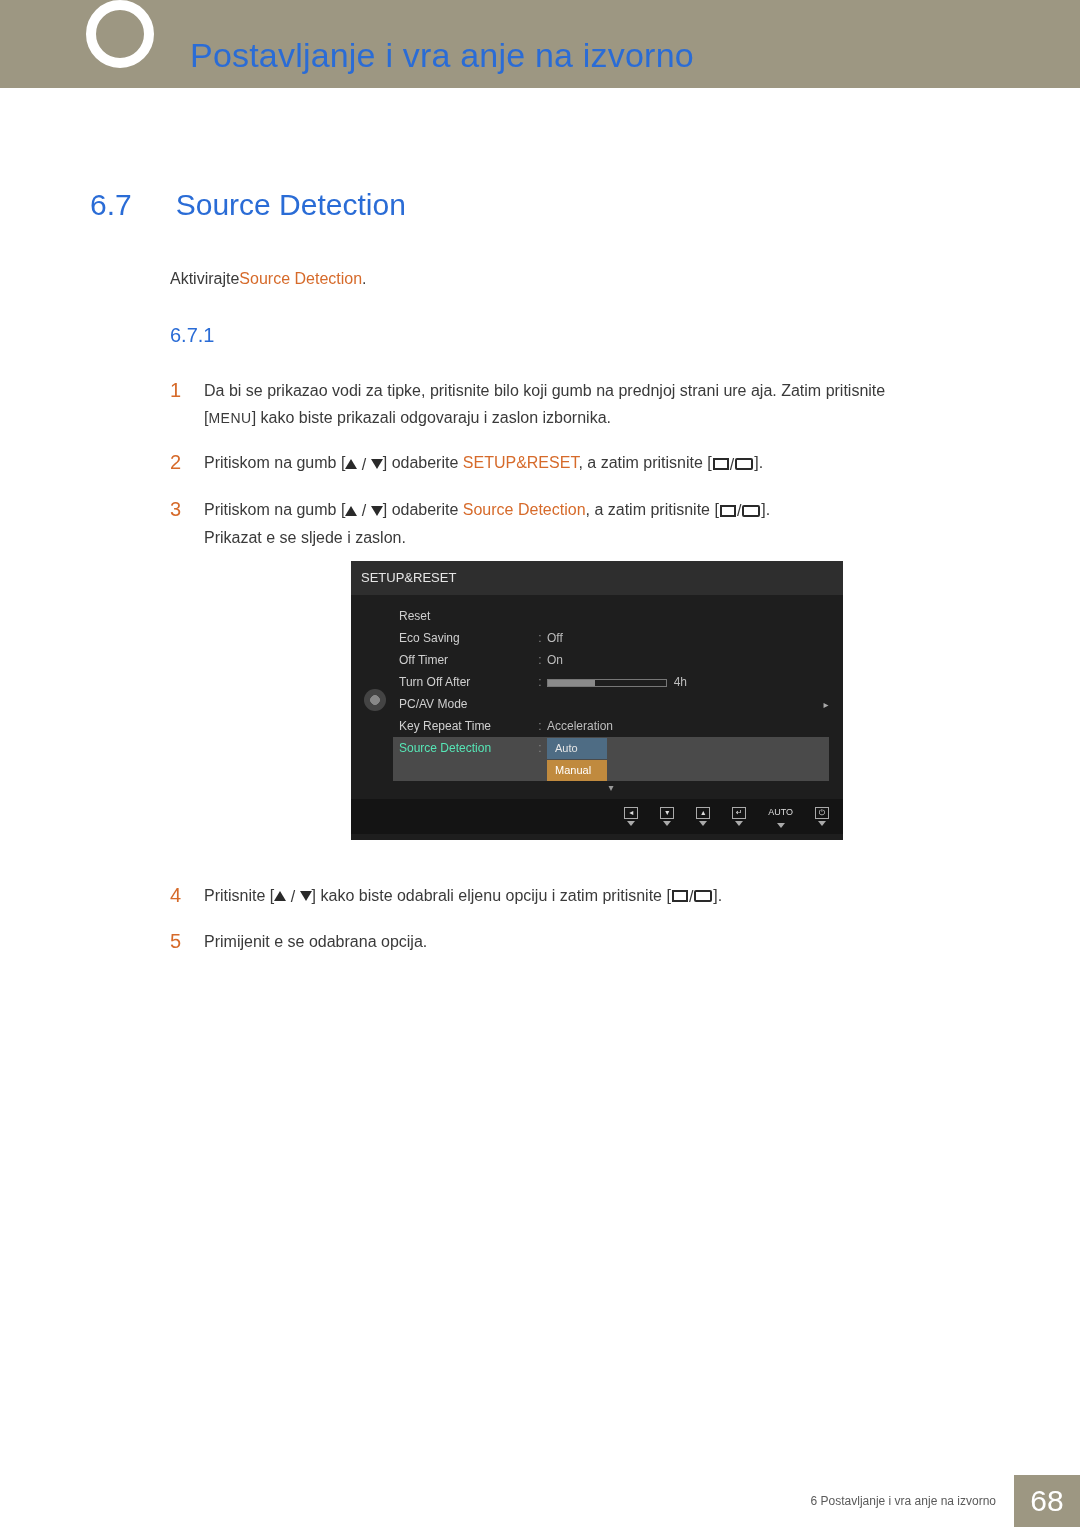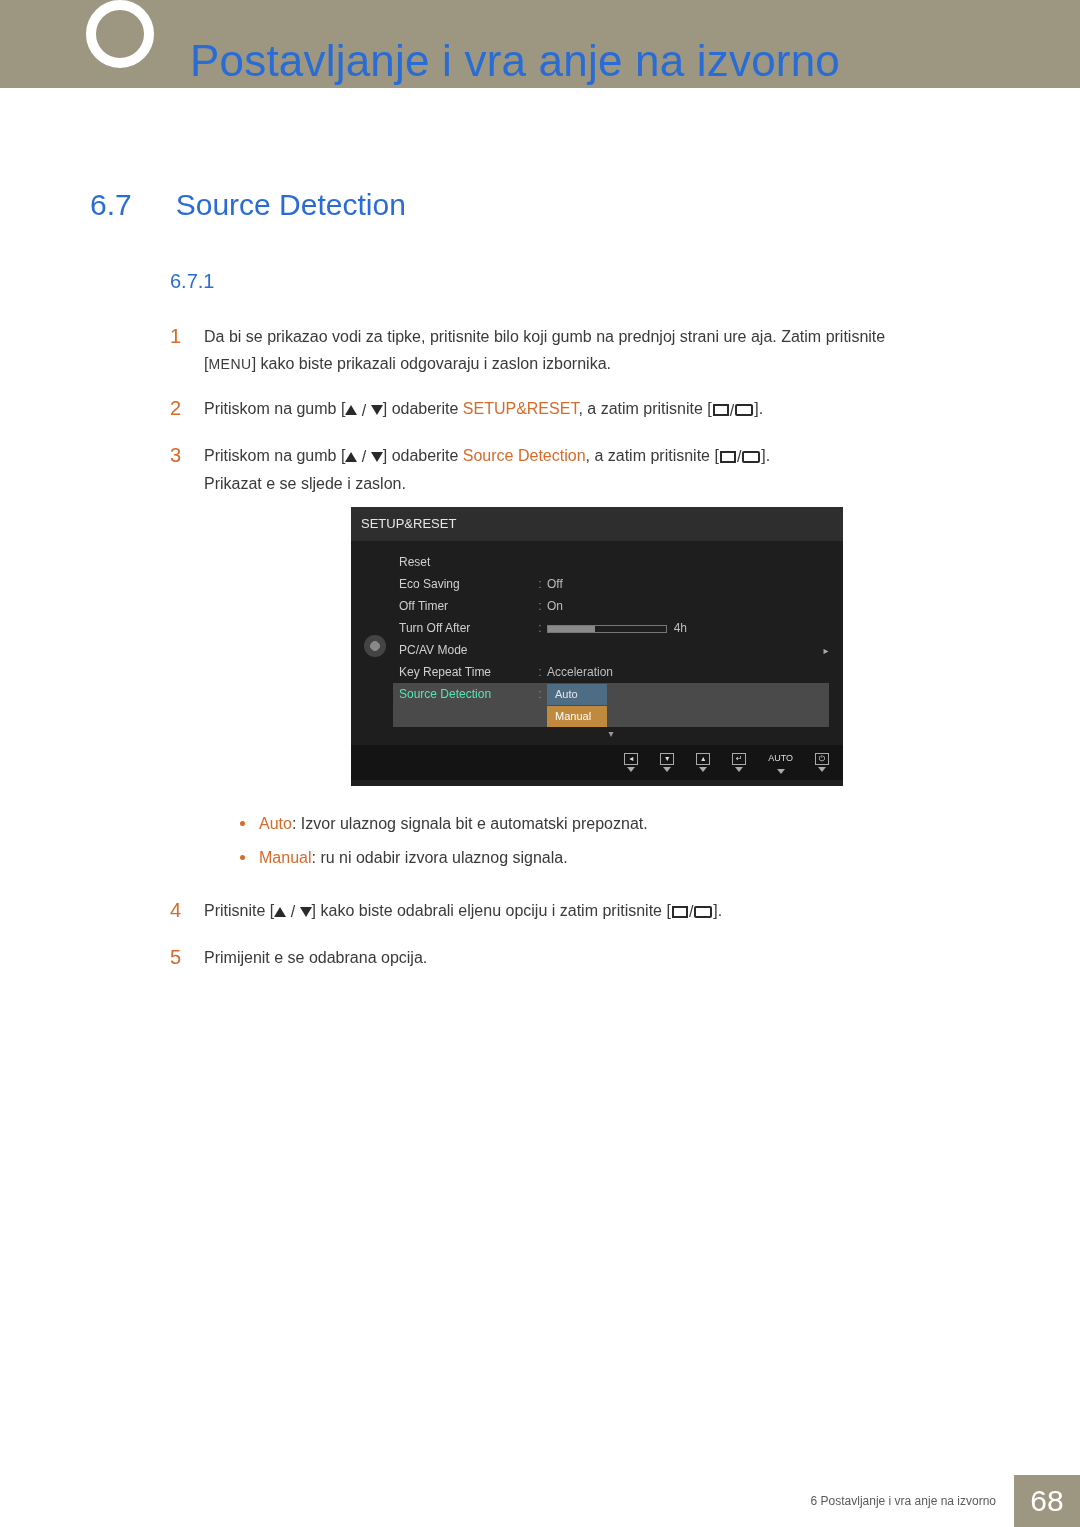--- a/index.html
+++ b/index.html
@@ -24,21 +24,21 @@
     width: 68px;
     height: 68px;
     border-radius: 50%;
     border: 10px solid #ffffff;
     background: transparent;
   }
   .page-title {
     position: absolute;
     left: 190px;
     top: 36px;
-    font-size: 44px;
+    font-size: 34px;
     font-weight: 400;
     color: #2a6cd6;
     letter-spacing: 0.2px;
   }
   .content {
     padding: 100px 90px 0 90px;
   }
   .section-row {
     display: flex;
     align-items: baseline;
@@ -293,20 +293,23 @@
   <div class="chapter-icon"></div>
   <div class="page-title">Postavljanje i vra  anje na izvorno</div>
 </div>
 
 <div class="content">
   <div class="section-row">
     <div class="section-num">6.7</div>
     <div class="section-title">Source Detection</div>
   </div>
 
+  <div class="intro">
+    <span>Aktivirajte</span><span class="orange">Source Detection</span><span>.</span>
+  </div>
 
   <div class="subsection-row">
     <div class="subsection-num">6.7.1</div>
   </div>
 
   <div class="steps">
 
     <div class="step">
       <div class="step-num">1</div>
       <div class="step-body">
@@ -405,30 +408,20 @@
                 <span style="font-size:9px">AUTO</span>
                 <span class="osd-farrow"></span>
               </div>
             <div class="osd-fbtn">
                 <span class="osd-sq">⏻</span>
                 <span class="osd-farrow"></span>
               </div>
           </div>
         </div>
 
-        <div class="bullets">
-          <div class="bullet-row">
-            <div class="bullet-dot"></div>
-            <div><span class="orange">Auto</span><span>: Izvor ulaznog signala bit e automatski prepoznat.</span></div>
-          </div>
-          <div class="bullet-row">
-            <div class="bullet-dot"></div>
-            <div><span class="orange">Manual</span><span>: ru ni odabir izvora ulaznog signala.</span></div>
-          </div>
-        </div>
       </div>
     </div>
 
     <div class="step">
       <div class="step-num">4</div>
       <div class="step-body">
         <span>Pritisnite [</span><span class="nav-glyph"><span class="tri-up"></span>&nbsp;/&nbsp;<span class="tri-down"></span></span><span>] kako biste odabrali  eljenu opciju i zatim pritisnite [</span><span class="nav-glyph"><span class="rect-icon"></span>/<span class="rect-icon2"></span></span><span>].</span>
       </div>
     </div>
 

